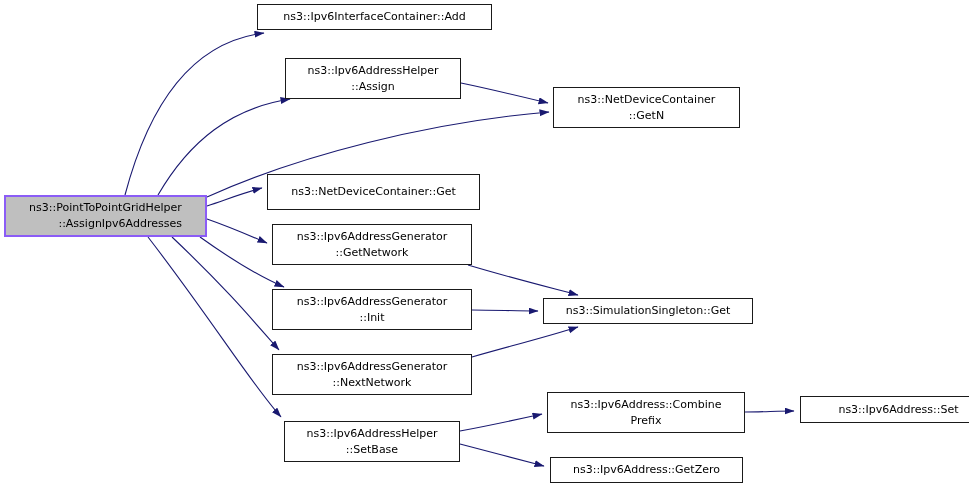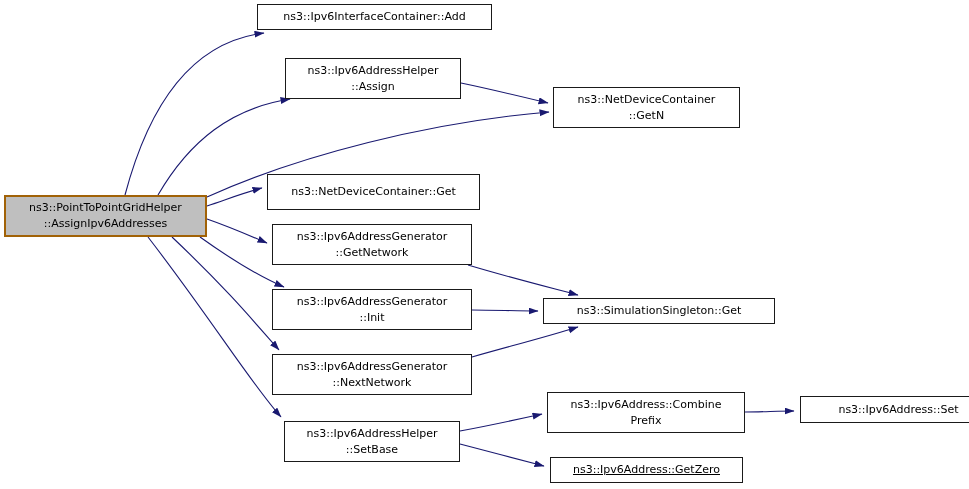--- a/index.html
+++ b/index.html
@@ -22,22 +22,23 @@
     line-height:16px;
     display:flex;
     align-items:center;
     justify-content:center;
     text-align:center;
     white-space:pre-line;
     cursor:pointer;
   }
   .node.highlight{
     background:var(--highlight-fill,#bfbfbf);
-    border:2px solid #a16207;
+    border:2px solid #8b5cf6;
     cursor:default;
+    text-align:right;
   }
 </style>
 </head>
 <body>
 
 <div class="canvas">
   <svg class="edges" viewBox="0 0 969 489" xmlns="http://www.w3.org/2000/svg">
     <defs>
       <marker id="arrow" markerWidth="11" markerHeight="8" refX="9.5" refY="3.5" orient="auto" markerUnits="userSpaceOnUse">
         <path d="M0,0 L10,3.5 L0,7 z" fill="#191970"></path>
@@ -67,23 +68,23 @@
       <div class="node" style="left: 257px; top: 4px; width: 235px; height: 26px;">ns3::Ipv6InterfaceContainer::Add</div>
       <div class="node" style="left: 285px; top: 58px; width: 176px; height: 41px;">ns3::Ipv6AddressHelper
 ::Assign</div>
       <div class="node" style="left: 553px; top: 87px; width: 187px; height: 41px;">ns3::NetDeviceContainer
 ::GetN</div>
       <div class="node" style="left: 267px; top: 174px; width: 213px; height: 36px;">ns3::NetDeviceContainer::Get</div>
       <div class="node" style="left: 272px; top: 224px; width: 200px; height: 41px;">ns3::Ipv6AddressGenerator
 ::GetNetwork</div>
       <div class="node" style="left: 272px; top: 289px; width: 200px; height: 41px;">ns3::Ipv6AddressGenerator
 ::Init</div>
-      <div class="node" style="left: 543px; top: 298px; width: 232px; height: 26px;">ns3::SimulationSingleton::Get</div>
+      <div class="node" style="left: 543px; top: 298px; width: 210px; height: 26px;">ns3::SimulationSingleton::Get</div>
       <div class="node" style="left: 272px; top: 354px; width: 200px; height: 41px;">ns3::Ipv6AddressGenerator
 ::NextNetwork</div>
       <div class="node" style="left: 284px; top: 421px; width: 176px; height: 41px;">ns3::Ipv6AddressHelper
 ::SetBase</div>
       <div class="node" style="left: 547px; top: 392px; width: 198px; height: 41px;">ns3::Ipv6Address::Combine
 Prefix</div>
-      <div class="node" style="left: 550px; top: 457px; width: 193px; height: 26px; text-decoration: underline;">ns3::Ipv6Address::GetZero</div>
+      <div class="node" style="left: 550px; top: 457px; width: 193px; height: 26px;">ns3::Ipv6Address::GetZero</div>
       <div class="node" style="left: 800px; top: 396px; width: 197px; height: 27px;">ns3::Ipv6Address::Set</div>
     </div>
 </div>
 
 </body></html>

